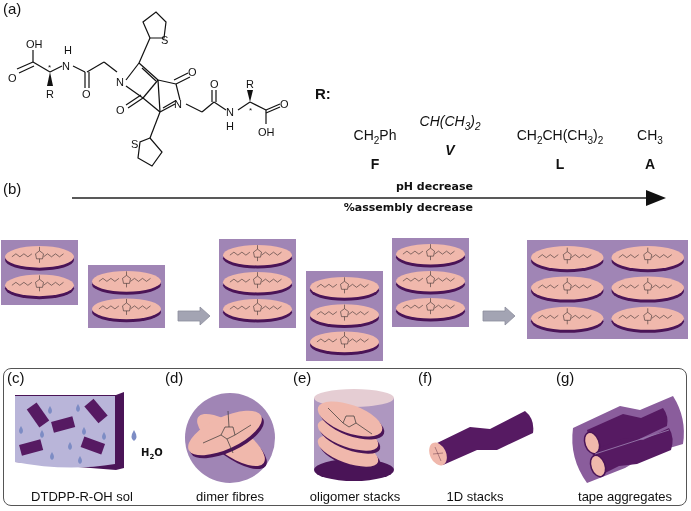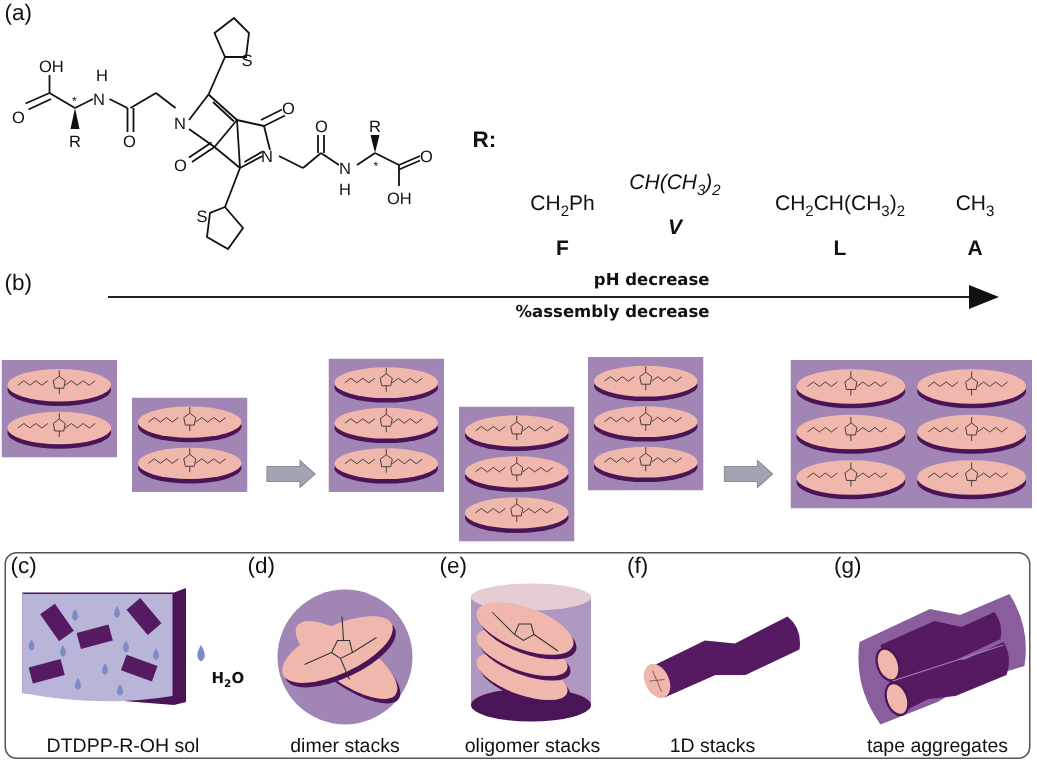--- a/index.html
+++ b/index.html
@@ -289,21 +289,21 @@
   <ellipse cx="44" cy="45" rx="40" ry="16" transform="rotate(-25 44 45)" fill="#4a1457"></ellipse>
   <ellipse cx="42" cy="42" rx="40" ry="16" transform="rotate(-25 42 42)" fill="#f0b8ac"></ellipse>
   <g stroke="#333" stroke-width="0.7" fill="none">
     <polygon points="42,36 50,36 52,44 44,48 38,44"></polygon>
     <line x1="20" y1="52" x2="38" y2="44"></line>
       <line x1="52" y1="44" x2="68" y2="34"></line>
     <line x1="45" y1="20" x2="46" y2="36"></line>
       <line x1="44" y1="48" x2="50" y2="62"></line>
   </g>
 </svg>
-<div class="caption" style="left:160px;top:489px;">dimer stacks</div>
+<div class="caption" style="left:160px;top:489px;">dimer fibres</div>
 
 <div class="panel-label" style="left:293px;top:369px;">(e)</div>
 <svg class="abs" style="left:312px;top:388px;" width="85" height="95">
   <path d="M2,10 L2,82 Q42,95 82,82 L82,10 Z" fill="#a085b5" opacity="0.85"></path>
   <ellipse cx="42" cy="82" rx="40" ry="11" fill="#4a1457"></ellipse>
   <ellipse cx="42" cy="10" rx="40" ry="9" fill="#e5cdd3"></ellipse>
   <g>
     <ellipse cx="38" cy="66" rx="32" ry="12" transform="rotate(20 38 66)" fill="#4a1457"></ellipse>
     <ellipse cx="36" cy="63" rx="32" ry="12" transform="rotate(20 36 63)" fill="#f0b8ac"></ellipse>
     <ellipse cx="38" cy="50" rx="32" ry="12" transform="rotate(20 38 50)" fill="#4a1457"></ellipse>

